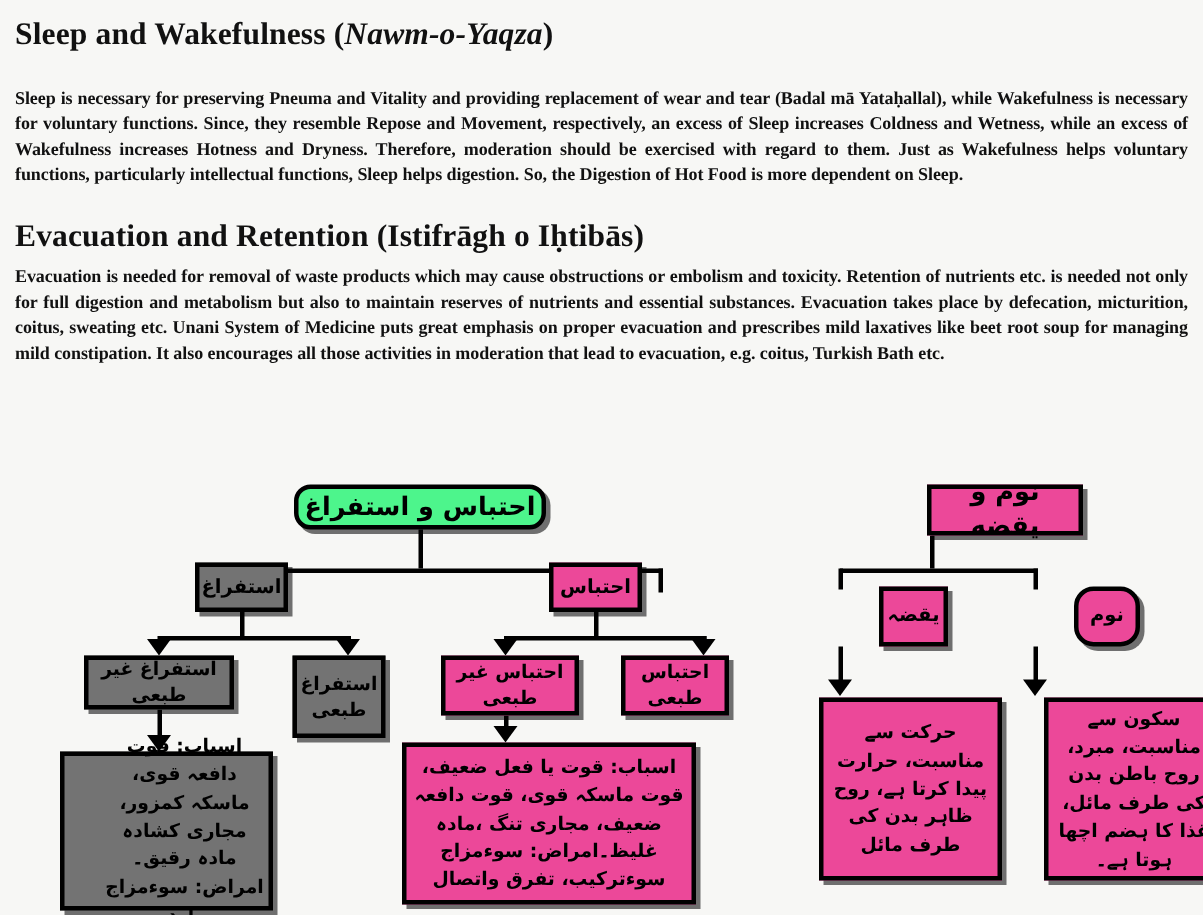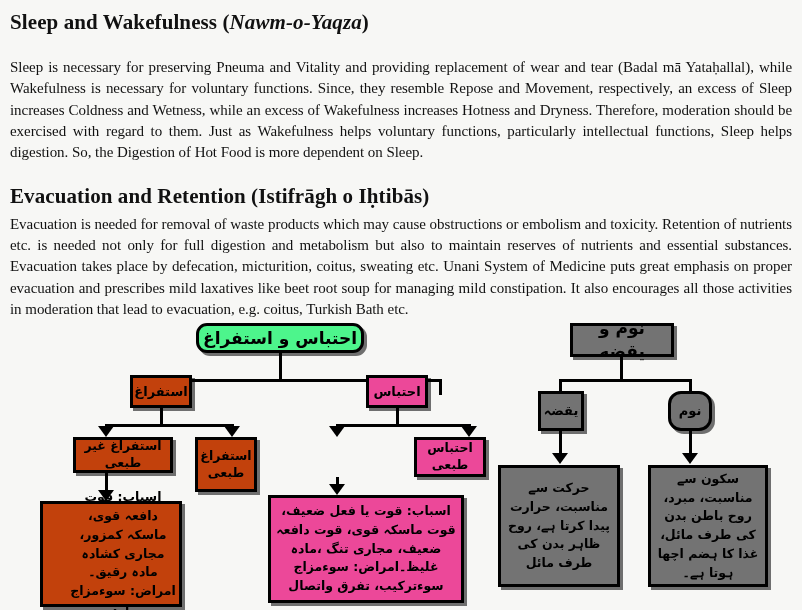--- a/index.html
+++ b/index.html
@@ -26,25 +26,26 @@
     font-size: 21px;
     font-weight: bold;
     margin: 4px 0 0 0;
     letter-spacing: .1px;
     line-height: 1.2;
   }
   h1.heading .ital {
     font-style: italic;
   }
   p.body-par {
-    font-size: 15px;
+    font-size: 12px;
     line-height: 1.42;
     text-align: justify;
     margin: 0;
     letter-spacing: -.05px;
+    font-weight: bold;
   }
   #para-sleep { margin-top: 22px; }
   #heading-evac { margin-top: 20px; }
   #para-evac { margin-top: 5px; }
 
   
   .diagram {
     position: absolute;
     left: 0;
     top: 318px;
@@ -61,23 +62,23 @@
     text-align: center;
     direction: rtl;
     font-family: "DejaVu Sans", "Liberation Sans", sans-serif;
     font-weight: bold;
     color: #000;
     line-height: 1.35;
     padding: 1px 3px;
     z-index: 3;
   }
   .green  { background: #4df58c; }
-  .sage   { background: #c2410c; }
+  .sage   { background: #737373; }
   .cyan   { background: #ec4899; }
-  .tan    { background: #737373; }
+  .tan    { background: #ec4899; margin-left: 48px; }
 
   .shadow { box-shadow: 3px 3px 0 rgba(0,0,0,.55); }
 
   .root-label { font-size: 17px; }
   .mid-label  { font-size: 13px; }
   .leaf-label { font-size: 12.5px; }
   .text-box   { font-size: 12.5px; line-height: 1.5; align-items: center; }
 
   .line {
     position: absolute;
@@ -120,30 +121,31 @@
     <div class="node sage mid-label shadow" style="left:130px; top:57px; width:62px; height:33px;">استفراغ</div>
     <div class="node cyan mid-label shadow" style="left:366px; top:57px; width:62px; height:33px;">احتباس</div>
 
     <div class="line vline" style="left:160px; top:90px; height:16px;"></div>
     <div class="line hline" style="left:106px; top:106px; width:128px;"></div>
     <div class="line vline" style="left:105px; top:106px; height:6px;"></div>
     <div class="line vline" style="left:231px; top:106px; height:6px;"></div>
     <div class="arrow" style="left:98px; top:108px;"></div>
     <div class="arrow" style="left:224px; top:108px;"></div>
 
-    <div class="node sage leaf-label shadow" style="left:56px; top:119px; width:100px; height:36px;margin-left:17px;">استفراغ غیر طبعی</div>
+    <div class="node sage leaf-label shadow" style="left:56px; top:119px; width:100px; height:36px;">استفراغ غیر طبعی</div>
     <div class="node sage leaf-label shadow" style="left:195px; top:119px; width:62px; height:55px;">استفراغ طبعی</div>
 
     <div class="line vline" style="left:396px; top:90px; height:16px;"></div>
     <div class="line hline" style="left:337px; top:106px; width:134px;"></div>
     <div class="line vline" style="left:336px; top:106px; height:6px;"></div>
     <div class="line vline" style="left:468px; top:106px; height:6px;"></div>
     <div class="arrow" style="left:329px; top:108px;"></div>
     <div class="arrow" style="left:461px; top:108px;"></div>
 
+    <div class="node cyan leaf-label shadow" style="left:294px; top:119px; width:92px; height:40px;">احتباس غیر طبعی</div>
     <div class="node cyan leaf-label shadow" style="left:414px; top:119px; width:72px; height:40px;">احتباس طبعی</div>
 
     <div class="line vline" style="left:105px; top:155px; height:22px;"></div>
     <div class="arrow" style="left:98px; top:172px;"></div>
     <div class="line vline" style="left:336px; top:159px; height:12px;"></div>
     <div class="arrow" style="left:329px; top:166px;"></div>
 
     <div class="node sage text-box shadow" style="left:40px; top:183px; width:142px; height:106px;padding-left:27px;">اسباب: قوت دافعہ قوی، ماسکہ کمزور، مجاری کشادہ مادہ رقیق۔امراض: سوءمزاج بارد</div>
     <div class="node cyan text-box shadow" style="left:268px; top:177px; width:196px; height:108px;">اسباب: قوت یا فعل ضعیف، قوت ماسکہ قوی، قوت دافعہ ضعیف، مجاری تنگ ،مادہ غلیظ۔امراض: سوءمزاج سوءترکیب، تفرق واتصال</div>
 

